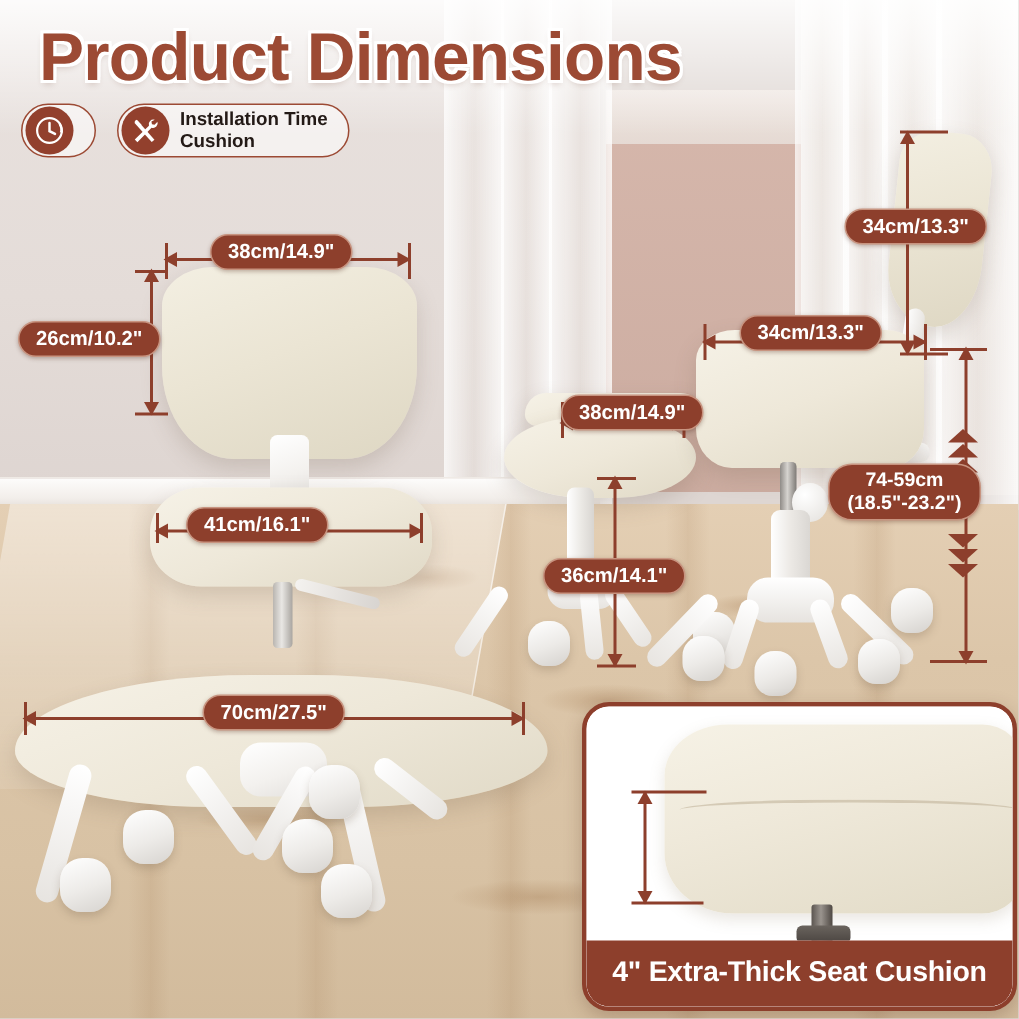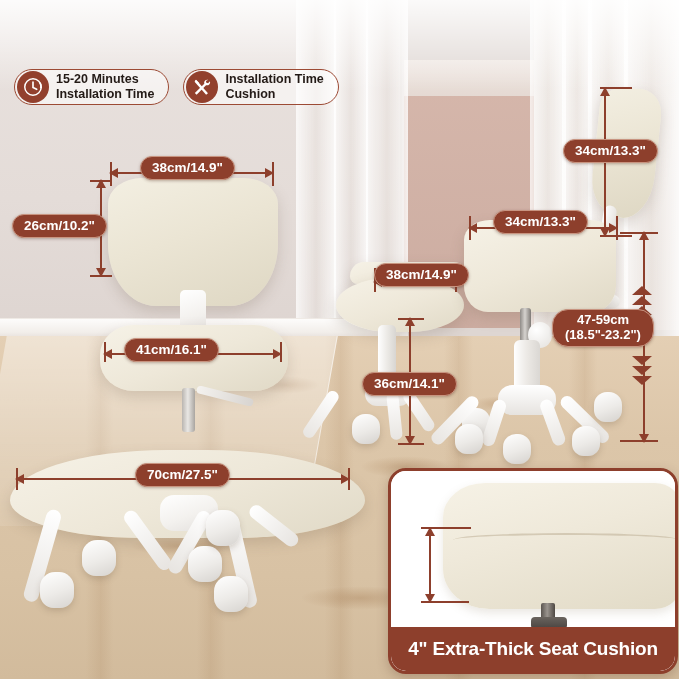--- a/index.html
+++ b/index.html
@@ -330,35 +330,32 @@
     <div class="b-leg" style="left:200px;top:512px;width:14px;height:70px;transform:rotate(30deg);"></div>
     <div class="b-leg" style="left:244px;top:508px;width:14px;height:58px;transform:rotate(-52deg);"></div>
     <div class="b-leg" style="left:222px;top:514px;width:15px;height:96px;transform:rotate(-13deg);"></div>
     <div class="caster" style="left:40px;top:572px;"></div>
     <div class="caster" style="left:82px;top:540px;"></div>
     <div class="caster" style="left:188px;top:546px;"></div>
     <div class="caster" style="left:206px;top:510px;"></div>
     <div class="caster" style="left:214px;top:576px;"></div>
   </div>
 
+  <div class="title">Product Dimensions</div>
 
   <div class="badges">
 
     <div class="badge">
       <span class="badge-icon">
         <svg width="22" height="22" viewBox="0 0 24 24" aria-hidden="true">
           <circle cx="12" cy="12" r="9" fill="none" stroke="#ffffff" stroke-width="1.6"></circle>
           <path d="M12 6.5v6l4 2" fill="none" stroke="#ffffff" stroke-width="1.8" stroke-linecap="round"></path>
           <path d="M19.5 7.5a9 9 0 0 1 1.2 5" fill="none" stroke="#ffffff" stroke-width="1.6" stroke-linecap="round"></path>
           <path d="M20.6 11.2l1.3 2.2-2.5-.2z" fill="#ffffff"></path>
         </svg>
-      </span>
-      <span class="badge-text">
-        <span>15-20 Minutes</span><br>
-        <span>Installation Time</span>
       </span>
     </div>
 
     <div class="badge">
       <span class="badge-icon">
         <svg width="22" height="22" viewBox="0 0 24 24" aria-hidden="true">
           <path d="M5.5 4.2l3.6 3.6-1.4 1.4L4.1 5.6a2.6 2.6 0 0 1 1.4-1.4z" fill="#ffffff"></path>
           <path d="M6 4.5L18.5 18.8l-2 1.6L3.9 6.4z" fill="#ffffff"></path>
           <path d="M18.8 4.2a3.4 3.4 0 0 0-4.3 4.3L4.2 18.6l1.9 1.9L16.4 10a3.4 3.4 0 0 0 4.3-4.3l-2.1 2.1-1.9-.4-.4-1.9z" fill="#ffffff"></path>
         </svg>
@@ -412,21 +409,21 @@
     <span class="chev up"></span>
     <span class="chev up"></span>
     <span class="chev up"></span>
   </div>
   <div class="chevs" style="left:632px;top:356px;">
     <span class="chev down"></span>
     <span class="chev down"></span>
     <span class="chev down"></span>
   </div>
   <div class="pill two" style="left:552px;top:309px;">
-    <span>47-59cm</span><br>
+    <span>74-59cm</span><br>
     <span>(18.5"-23.2")</span>
   </div>
 
   <div class="tick-v" style="left:16px;top:468px;height:22px;"></div>
   <div class="tick-v" style="left:348px;top:468px;height:22px;"></div>
   <div class="dim-h" style="left:16px;top:478px;width:333px;"></div>
   <div class="pill" style="left:135px;top:463px;">70cm/27.5"</div>
 
   <div class="inset">
     <div class="inset-img">

